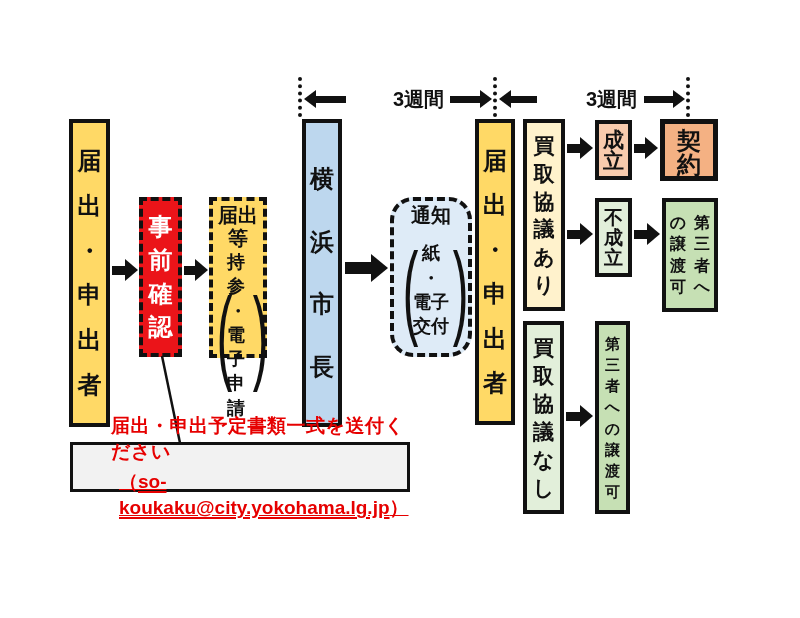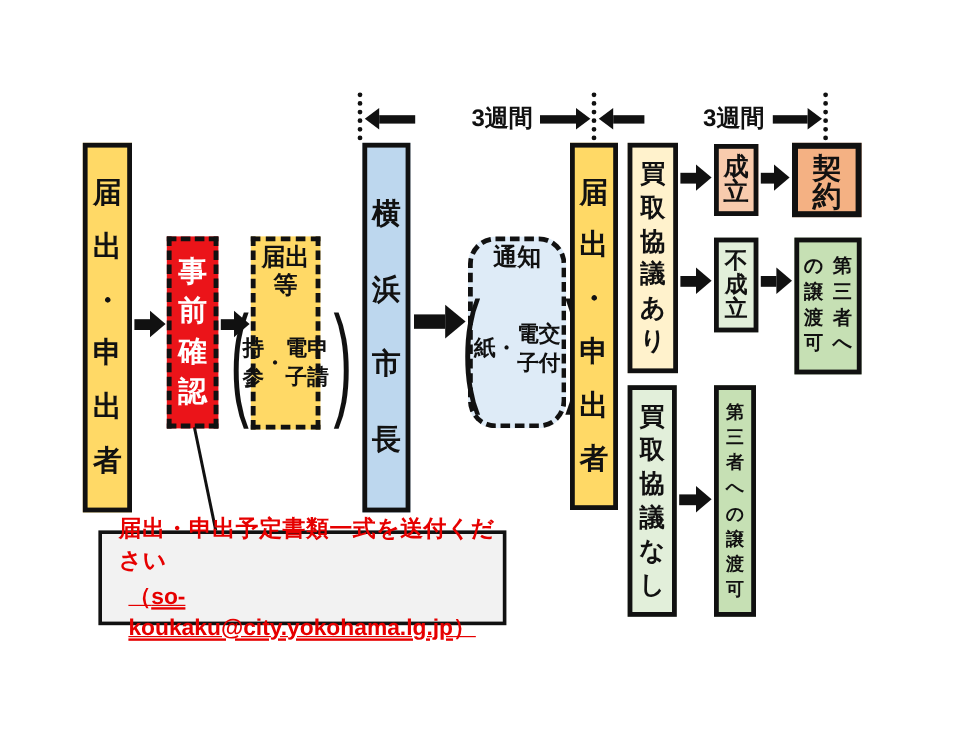--- a/index.html
+++ b/index.html
@@ -16,21 +16,21 @@
   .fz21 .vtext span{font-size:21px;}
   .fz19 .vtext span{font-size:19px;}
   .fz16 .vtext span{font-size:16px;}
   .fz15 .vtext span{font-size:15px;}
   .cols{flex:1;display:flex;flex-direction:row;}
   .cols .vtext{flex:1;padding:8px 0;}
   
   .pbox-title{text-align:center;font-size:20px;line-height:1.15;margin-top:3px;}
   .pgroup{flex:1;display:flex;align-items:center;justify-content:center;}
   .paren{font-size:104px;font-weight:normal;line-height:0.92;transform:scaleX(0.45);width:14px;text-align:center;}
-  .plines{display:flex;flex-direction:row;align-items:center;justify-content:flex-start;}
+  .plines{display:flex;flex-direction:column;align-items:center;justify-content:flex-start;}
   .plines span{font-size:18px;line-height:1.35;}
   
   .arrow{position:absolute;display:flex;align-items:center;}
   .arrow .shaft{flex:1;height:9px;background:var(--ink);border:0;display:block;}
   .arrow .head{width:0;height:0;border-top:11px solid transparent;border-bottom:11px solid transparent;border-left:13px solid var(--ink);display:block;}
   .arrow.left .head{border-left:none;border-right:13px solid var(--ink);}
   .arrow.big .shaft{height:12px;}
   .arrow.big .head{border-top-width:14px;border-bottom-width:14px;border-left-width:17px;}
   .arrow.thin .shaft{height:7px;}
   .arrow.thin .head{border-top-width:9px;border-bottom-width:9px;}
@@ -246,18 +246,18 @@
     </div>
   <div class="arrow" style="left:566px;top:405px;width:27px;">
       <i class="shaft"></i>
       <i class="head"></i>
     </div>
 
   <svg class="overlay" width="800" height="618">
     <line x1="162" y1="356" x2="180" y2="443" stroke="#111" stroke-width="2.5"></line>
   </svg>
 
-  <div class="callout" style="left:82px;top:442px;width:340px;height:79px;">
+  <div class="callout" style="left:70px;top:442px;width:340px;height:50px;padding-left:24px;">
     <div class="l1">届出・申出予定書類一式を送付ください</div>
     <div class="l2"><span>（</span><span class="email">so-koukaku@city.yokohama.lg.jp</span><span>）</span></div>
   </div>
 
 </div>
 
 </body></html>

